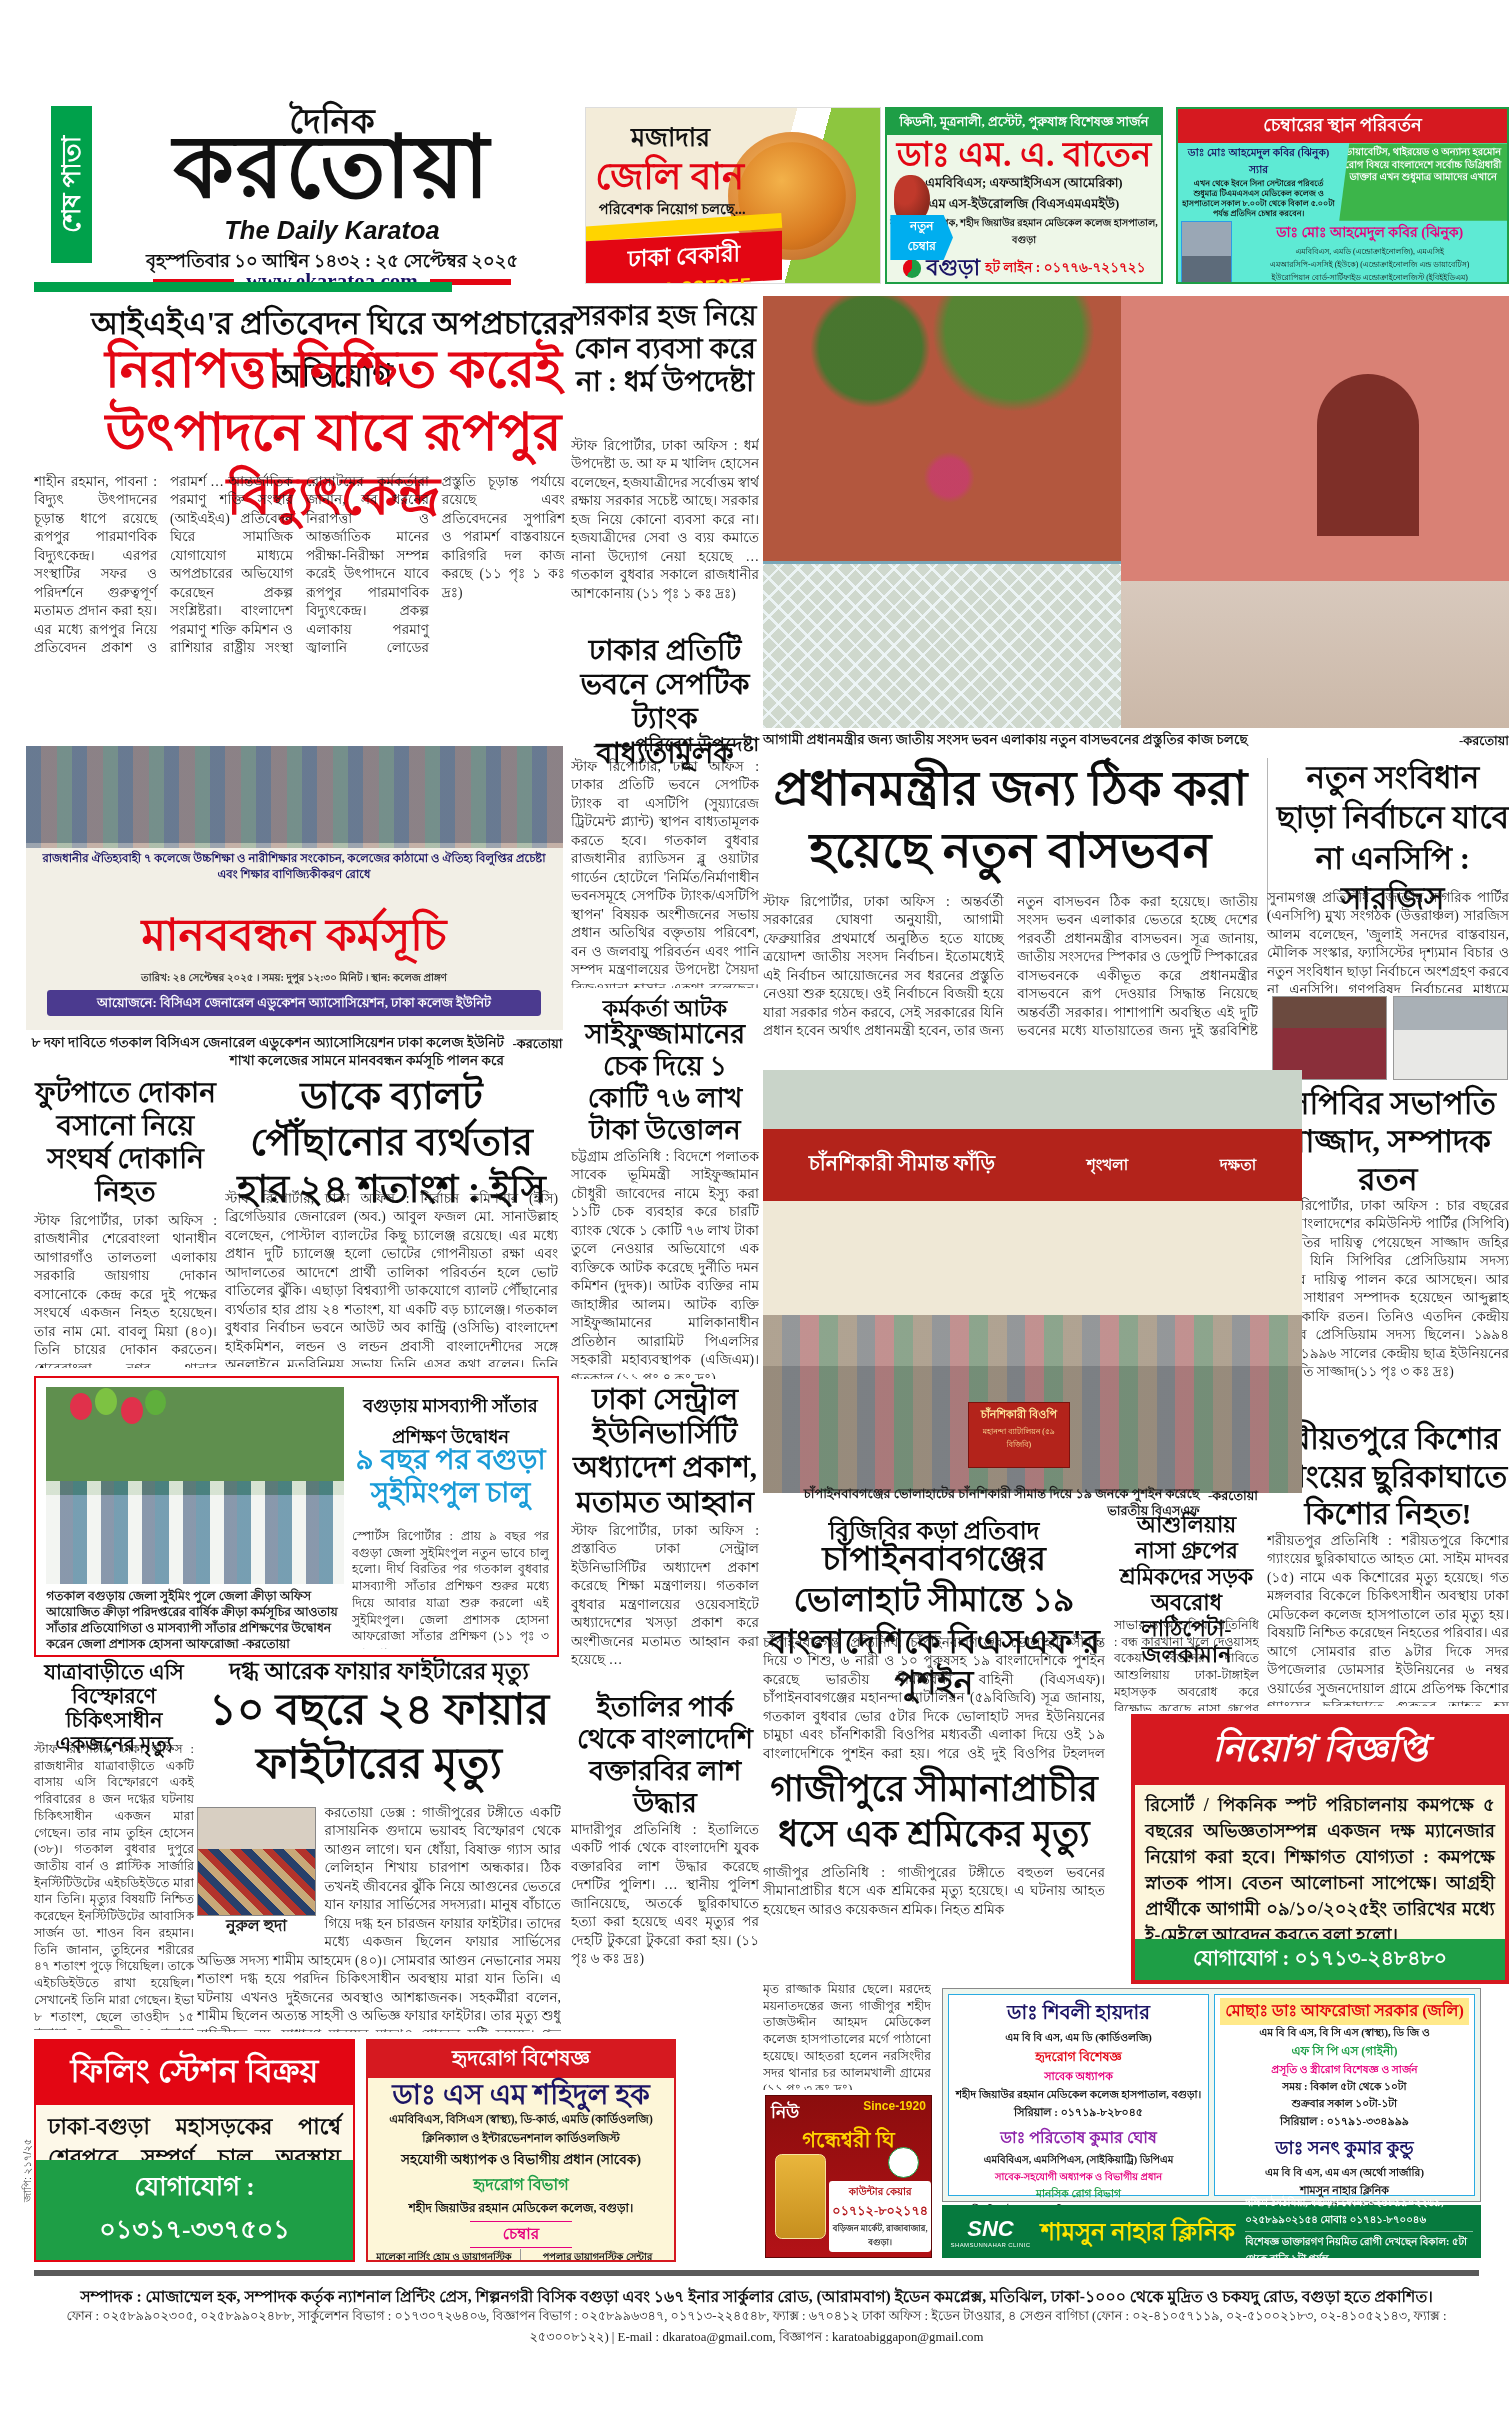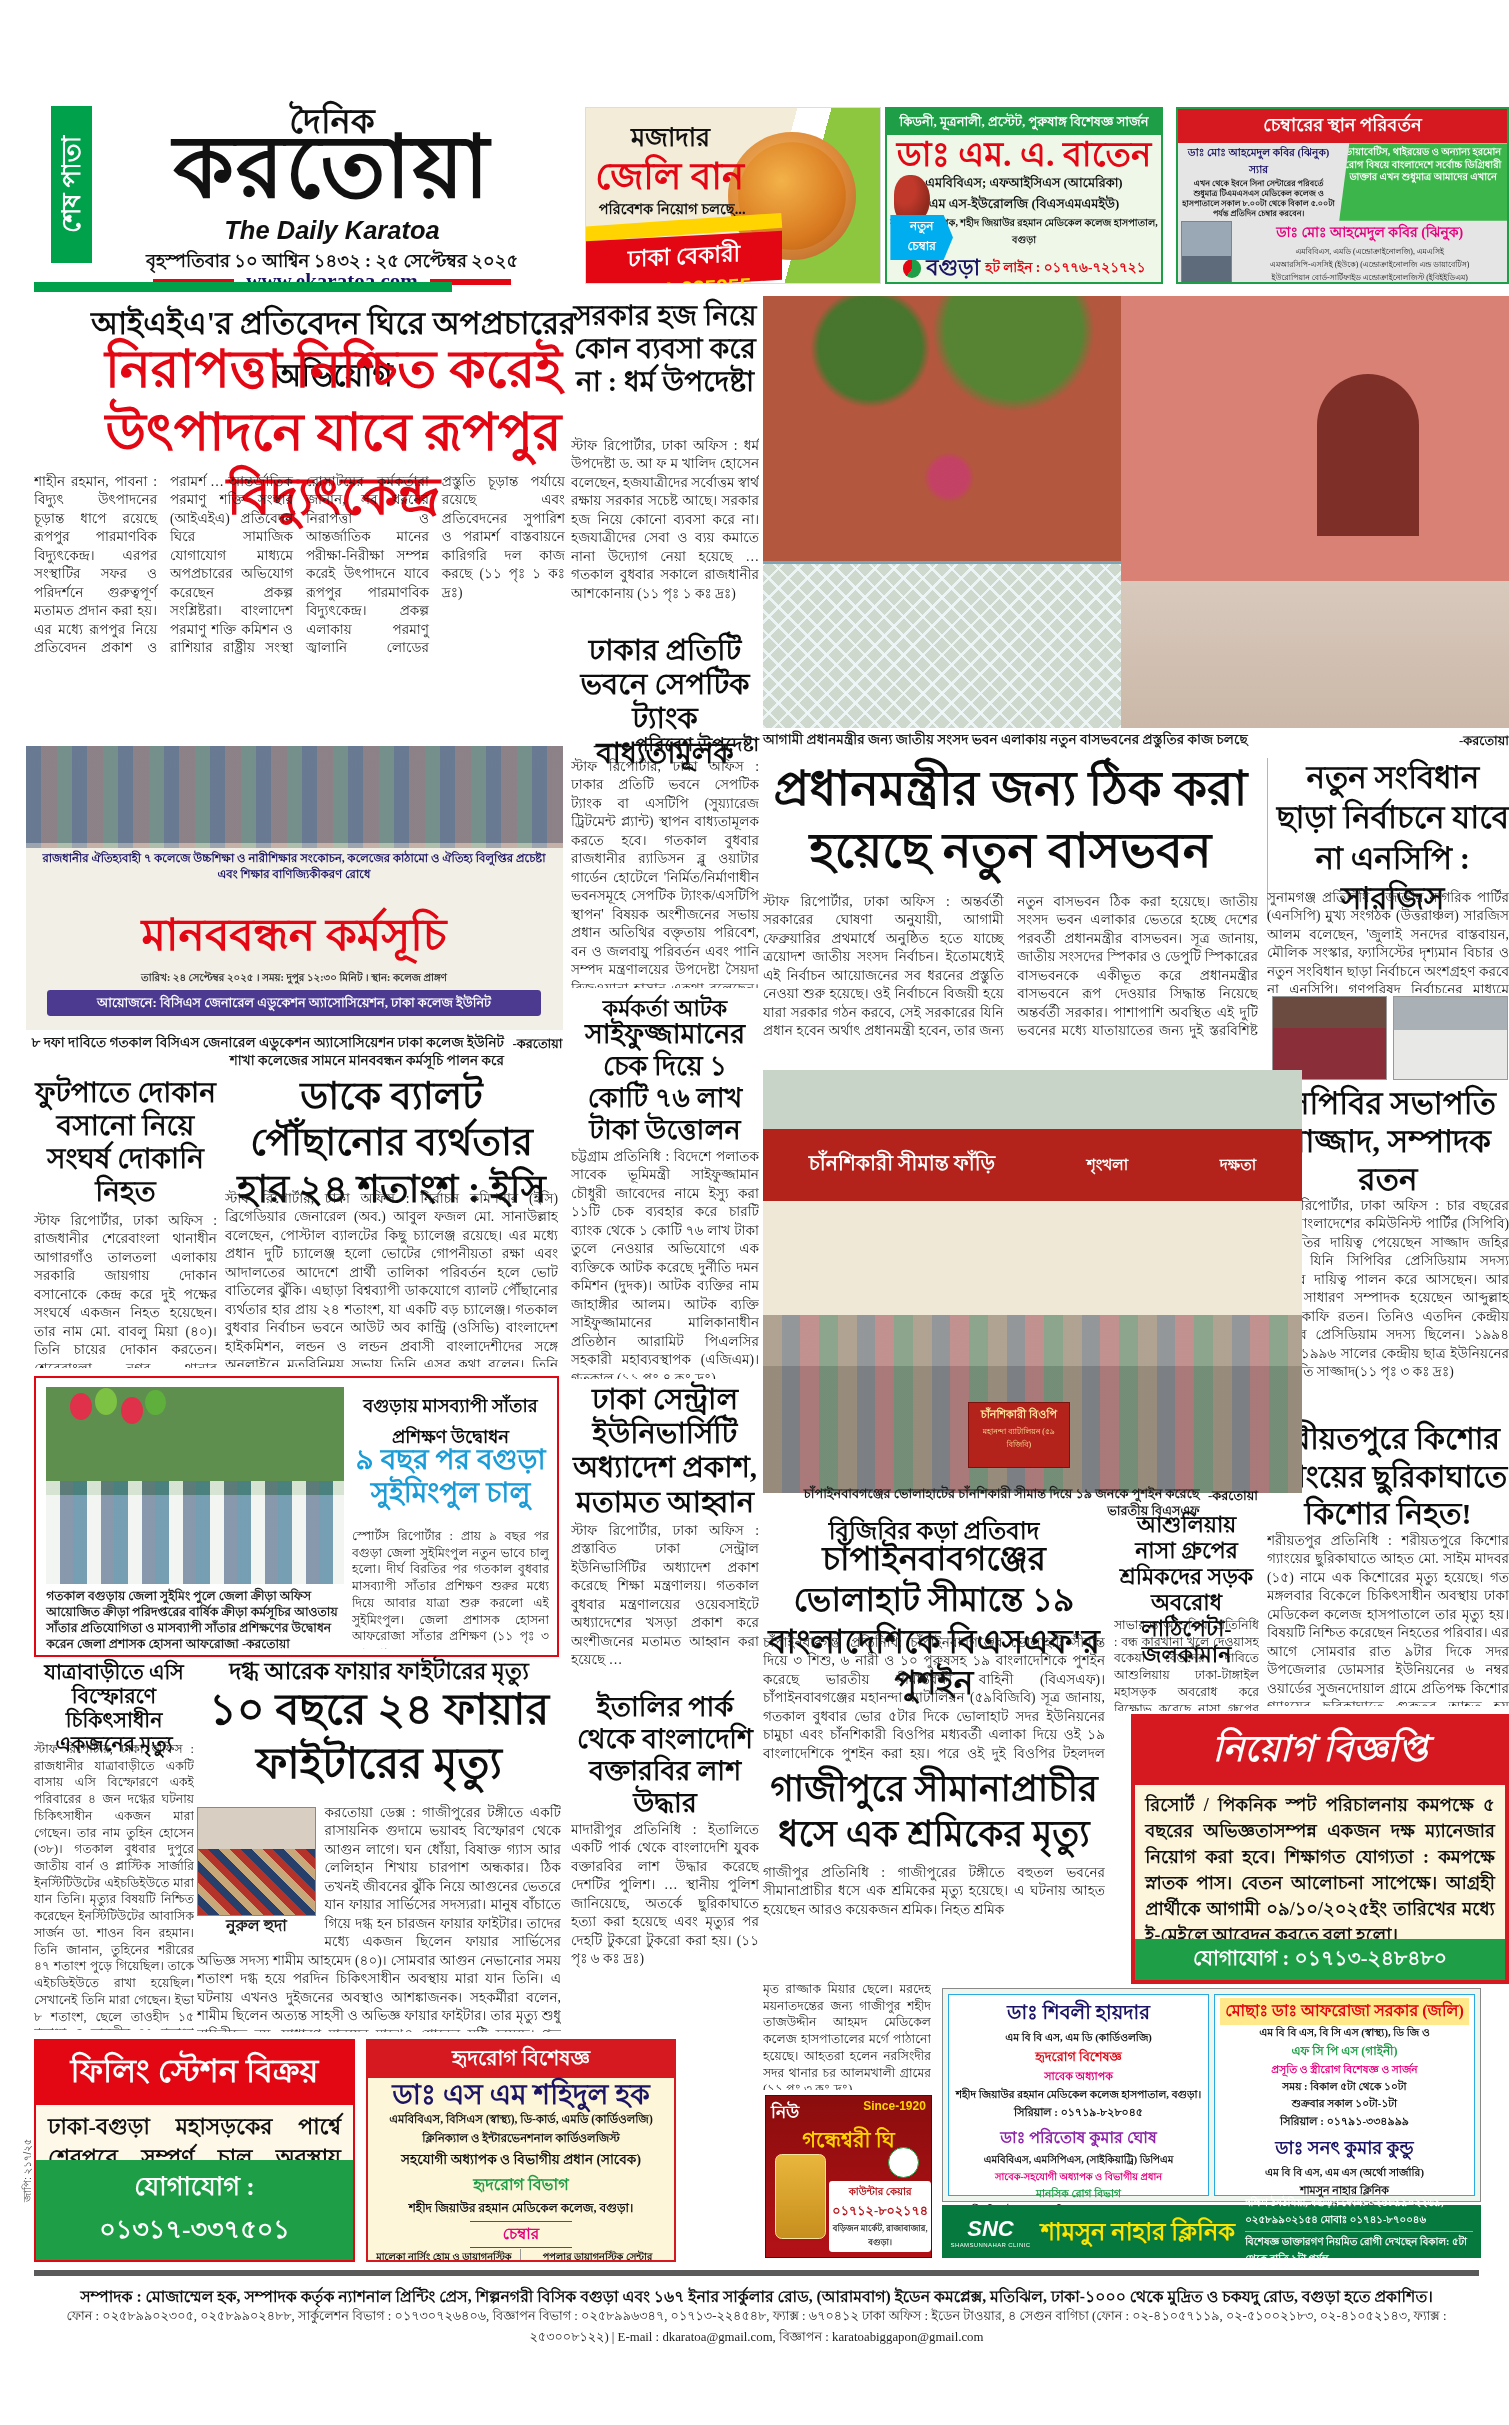--- a/index.html
+++ b/index.html
@@ -62,21 +62,21 @@
     <div style="display:flex;align-items:center;justify-content:center;gap:5.1px;margin-top:1.7px;">
       <span style="display:inline-block;width:18.7px;height:18.7px;border-radius:50%;background:conic-gradient(#1e9e46 0 60%,#e30613 60% 100%);"></span>
       <span style="font-size:22px;font-weight:900;color:#1b1464;">বগুড়া</span>
       <span style="font-size:13.6px;font-weight:900;color:#e30613;">হট লাইন : ০১৭৭৬-৭২১৭২১</span>
     </div>
 
     <div style="position:absolute;left:3.4px;bottom:22px;background:#00aeef;color:#fff;font-size:12px;font-weight:bold;padding:2.6px 6.8px;clip-path:polygon(0 0,85% 0,100% 50%,85% 100%,0 100%);width:49px;text-align:center;">নতুন চেম্বার</div>
 
   </div>
 
-  <div class="b adbox" style="left:1176px;top:107px;width:333px;height:177px;border:2.6px solid #1e9e46;box-sizing:border-box;background:#e5e5e5;overflow:hidden;">
+  <div class="b adbox" style="left:1176px;top:107px;width:333px;height:177px;border:2.6px solid #1e9e46;box-sizing:border-box;background:#5eead4;overflow:hidden;">
     <div style="background:#d61920;color:#fff;font-size:18px;font-weight:900;text-align:center;padding:1.7px;">চেম্বারের স্থান পরিবর্তন</div>
     <div style="display:flex;">
       <div style="width:49%;padding:1.7px 3.4px;box-sizing:border-box;">
         <div style="color:#1b1464;font-weight:900;font-size:10.6px;text-align:center;">ডাঃ মোঃ আহমেদুল কবির (ঝিনুক) স্যার</div>
         <div style="font-size:8px;font-weight:bold;text-align:center;line-height:1.25;">এখন থেকে ইবনে সিনা সেন্টারের পরিবর্তে শুধুমাত্র টিএমএসএস মেডিকেল কলেজ ও হাসপাতালে সকাল ৮.০০টা থেকে বিকাল ৫.০০টা পর্যন্ত প্রতিদিন চেম্বার করবেন।</div>
       </div>
       <div style="width:51%;background:#3cb54a;color:#fff;font-size:9.8px;font-weight:bold;text-align:center;padding:2.6px 3.4px;box-sizing:border-box;line-height:1.3;clip-path:polygon(6% 0,100% 0,100% 100%,0 100%);">ডায়াবেটিস, থাইরয়েড ও অন্যান্য হরমোন রোগ বিষয়ে বাংলাদেশে সর্বোচ্চ ডিগ্রিধারী ডাক্তার এখন শুধুমাত্র আমাদের এখানে</div>
     </div>
     <div style="display:flex;gap:3.4px;padding:0 3.4px;">
       <div style="width:49px;height:61px;background:linear-gradient(#9aa7b5 55%,#5d6b7a 55%);border:0.9px solid #2e9be6;flex:none;"></div>

